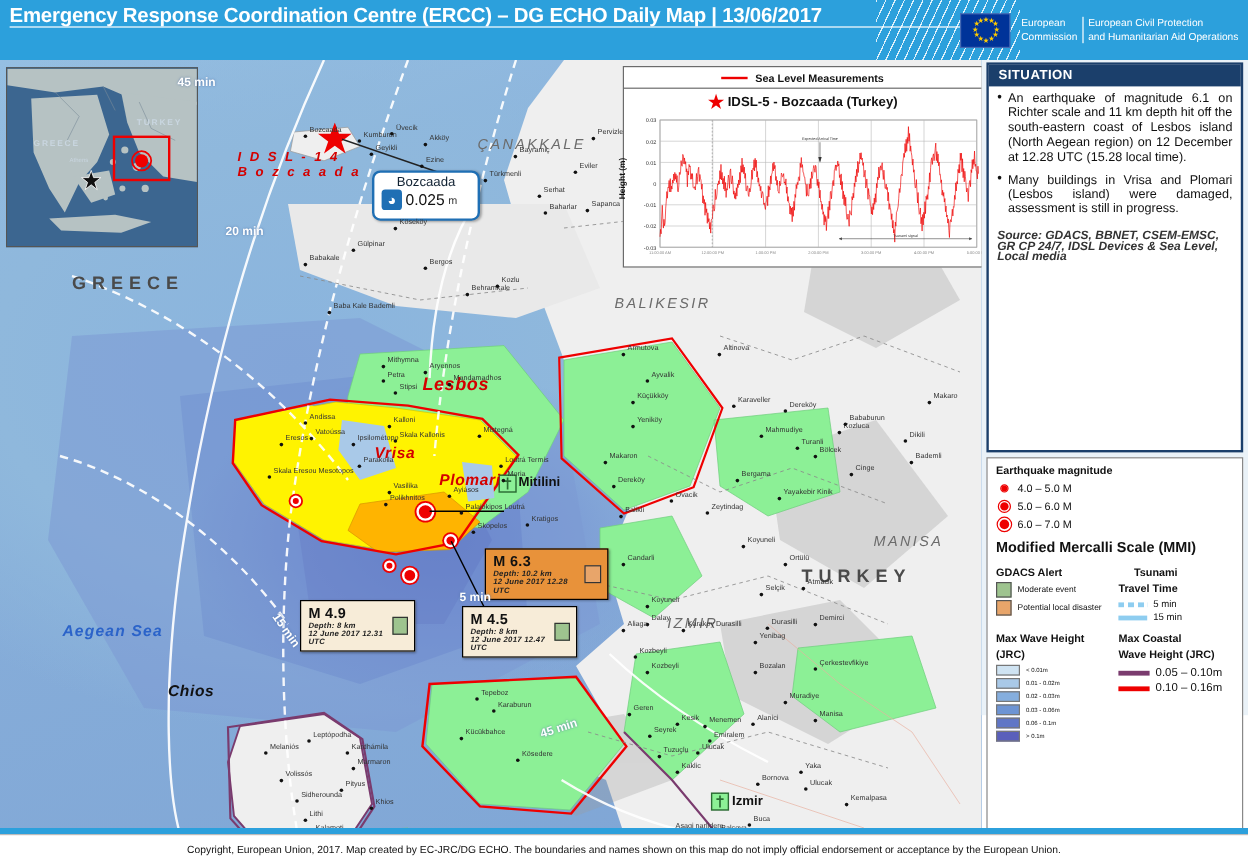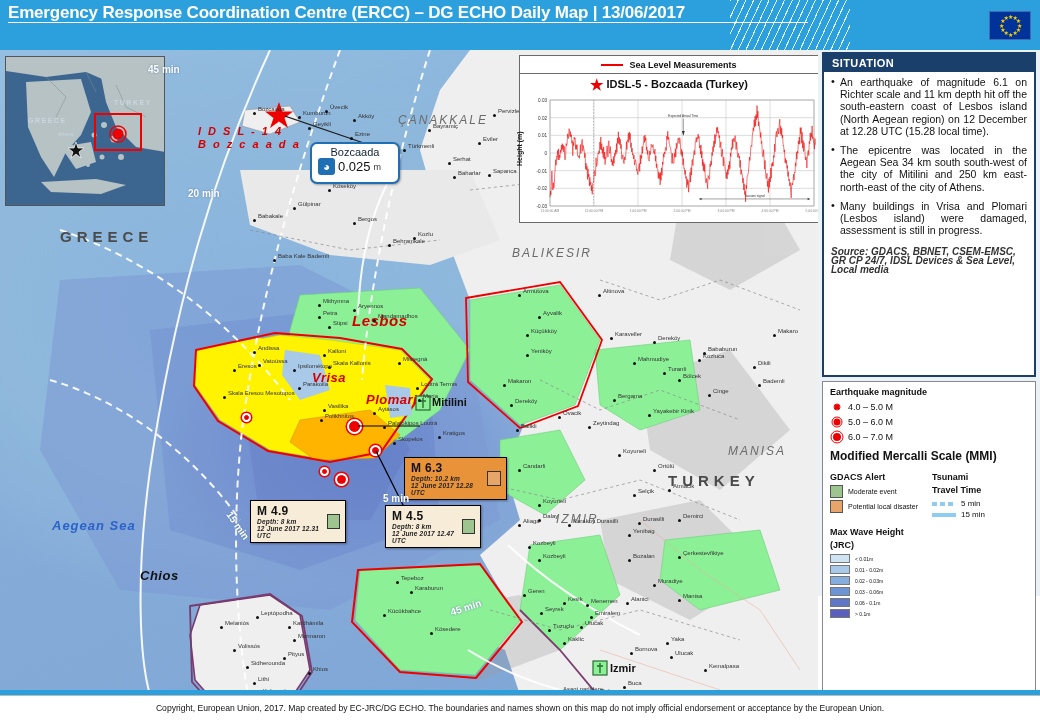--- a/index.html
+++ b/index.html
@@ -191,20 +191,34 @@
         <span class="star" style="left: 27px; top: 11px;">★</span>
         <span class="star" style="left: 25.7942px; top: 15.5px;">★</span>
         <span class="star" style="left: 22.5px; top: 18.7942px;">★</span>
         <span class="star" style="left: 18px; top: 20px;">★</span>
         <span class="star" style="left: 13.5px; top: 18.7942px;">★</span>
         <span class="star" style="left: 10.2058px; top: 15.5px;">★</span>
         <span class="star" style="left: 9px; top: 11px;">★</span>
         <span class="star" style="left: 10.2058px; top: 6.5px;">★</span>
         <span class="star" style="left: 13.5px; top: 3.20577px;">★</span>
       </div>
+    <div id="eu-text">
+      <table>
+        <tbody>
+            <tr>
+          <td>European</td>
+          <td class="bl">European Civil Protection</td>
+        </tr>
+        <tr>
+          <td>Commission</td>
+          <td class="bl">and Humanitarian Aid Operations</td>
+        </tr>
+      </tbody>
+        </table>
+    </div>
   </div>
 </div>
 
 <div id="map">
   <div class="seabg"></div>
 
   <svg class="mapsvg" viewBox="0 0 818 645">
 
     <g opacity="0.55">
       <path d="M60,230 L300,215 L470,300 L500,470 L330,560 L120,540 L40,400 Z" fill="#7d9ad4"></path>
@@ -685,21 +699,20 @@
       </svg>
   </div>
 </div>
 
 <div id="right">
 
   <div id="situation">
     <div id="sit-head">SITUATION</div>
     <ul id="sit-body">
         <li>An earthquake of magnitude 6.1 on Richter scale and 11 km depth hit off the south-eastern coast of Lesbos island (North Aegean region) on 12 December at 12.28 UTC (15.28 local time).</li>
-        <li>The epicentre was located in the Aegean Sea 34 km south south-west of the city of Mitilini and 250 km east-north-east of the city of Athens.</li>
         <li>Many buildings in Vrisa and Plomari (Lesbos island) were damaged, assessment is still in progress.</li>
       </ul>
     <div id="sit-source">Source: GDACS, BBNET, CSEM-EMSC, GR CP 24/7, IDSL Devices &amp; Sea Level, Local media</div>
   </div>
 
   <div id="legend">
     <div class="lg-h1">Earthquake magnitude</div>
     <div id="mag-list">
         <div class="lg-row">
           <span class="mag-mark">
@@ -734,21 +747,21 @@
               <span class="gd-sq" style="background:#9ec48f"></span>
               <span class="gd-txt">Moderate event</span>
             </div>
             <div class="lg-row">
               <span class="gd-sq" style="background:#e8a56a"></span>
               <span class="gd-txt">Potential local disaster</span>
             </div>
           </div>
       </div>
       <div class="lg-col">
-        <div class="lg-h1" style="margin-top:4px;">Tsunami</div>
+        <div class="lg-h1" style="margin-top:4px;margin-left:13px;">Tsunami</div>
         <div class="lg-h1">Travel Time</div>
         <div id="tt-list" style="margin-top:4px;">
             <div class="lg-row">
               <span class="tt-line" style="background:repeating-linear-gradient(90deg,#8ecdf0 0 5px, transparent 5px 8px)"></span>
               <span class="tt-txt">5 min</span>
             </div>
             <div class="lg-row">
               <span class="tt-line" style="background:#8ecdf0"></span>
               <span class="tt-txt">15 min</span>
             </div>
@@ -780,18 +793,32 @@
             <div class="lg-row">
               <span class="wh-sq" style="background:#6076c6"></span>
               <span class="wh-txt">0.06 - 0.1m</span>
             </div>
             <div class="lg-row">
               <span class="wh-sq" style="background:#5a5fbb"></span>
               <span class="wh-txt">&gt; 0.1m</span>
             </div>
           </div>
       </div>
+      <div class="lg-col">
+        <div class="lg-h1">Max Coastal</div>
+        <div class="lg-h1">Wave Height  (JRC)</div>
+        <div id="coastal-list" style="margin-top:5px;">
+            <div class="lg-row">
+              <span class="cw-line" style="background:#7a3b6e;height:4px"></span>
+              <span class="cw-txt">0.05 – 0.10m</span>
+            </div>
+            <div class="lg-row">
+              <span class="cw-line" style="background:#ee0000;height:4px"></span>
+              <span class="cw-txt">0.10 – 0.16m</span>
+            </div>
+          </div>
+      </div>
     </div>
   </div>
 </div>
 
 <div id="footerbar"></div>
 <div id="footer">Copyright, European Union, 2017. Map created by EC-JRC/DG ECHO. The boundaries and names shown on this map do not imply official endorsement or acceptance by the European Union.</div>
 
 </body></html>

